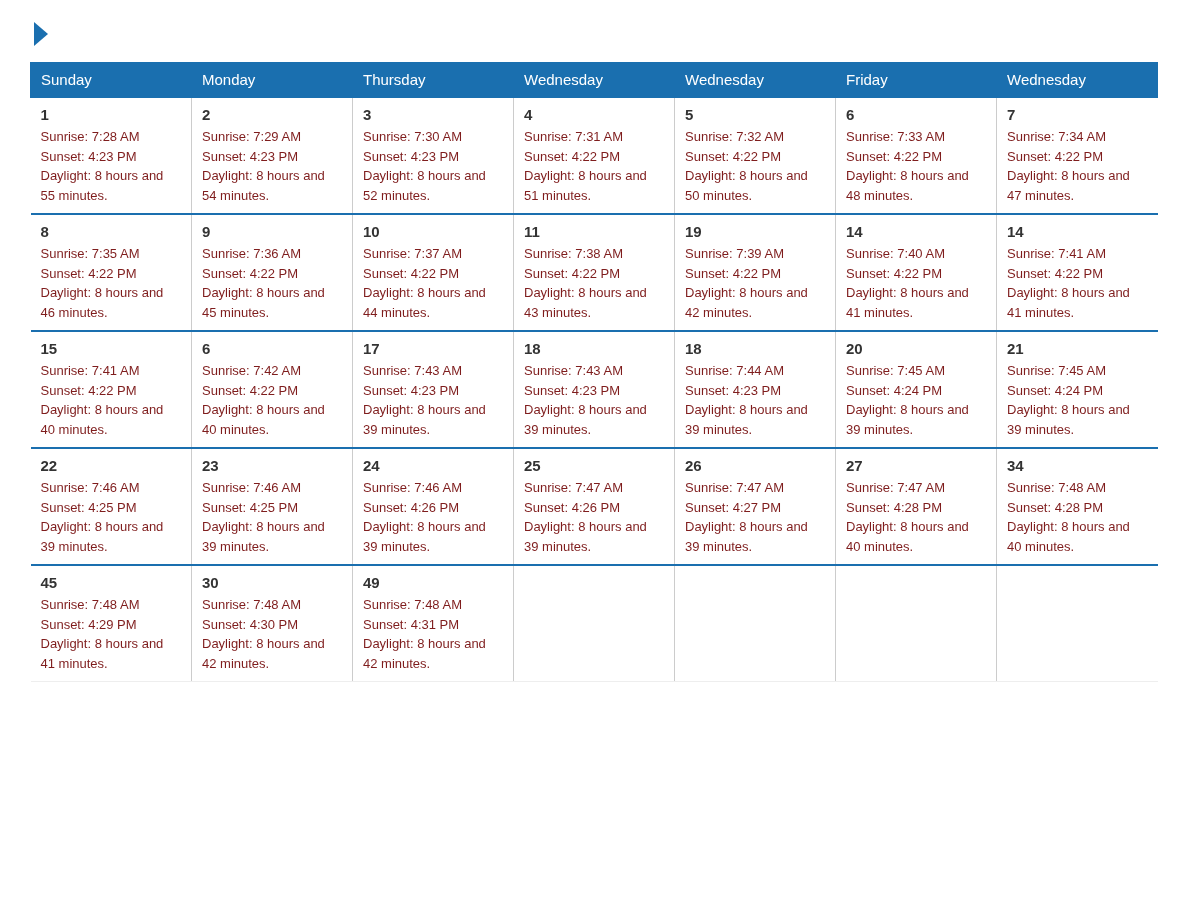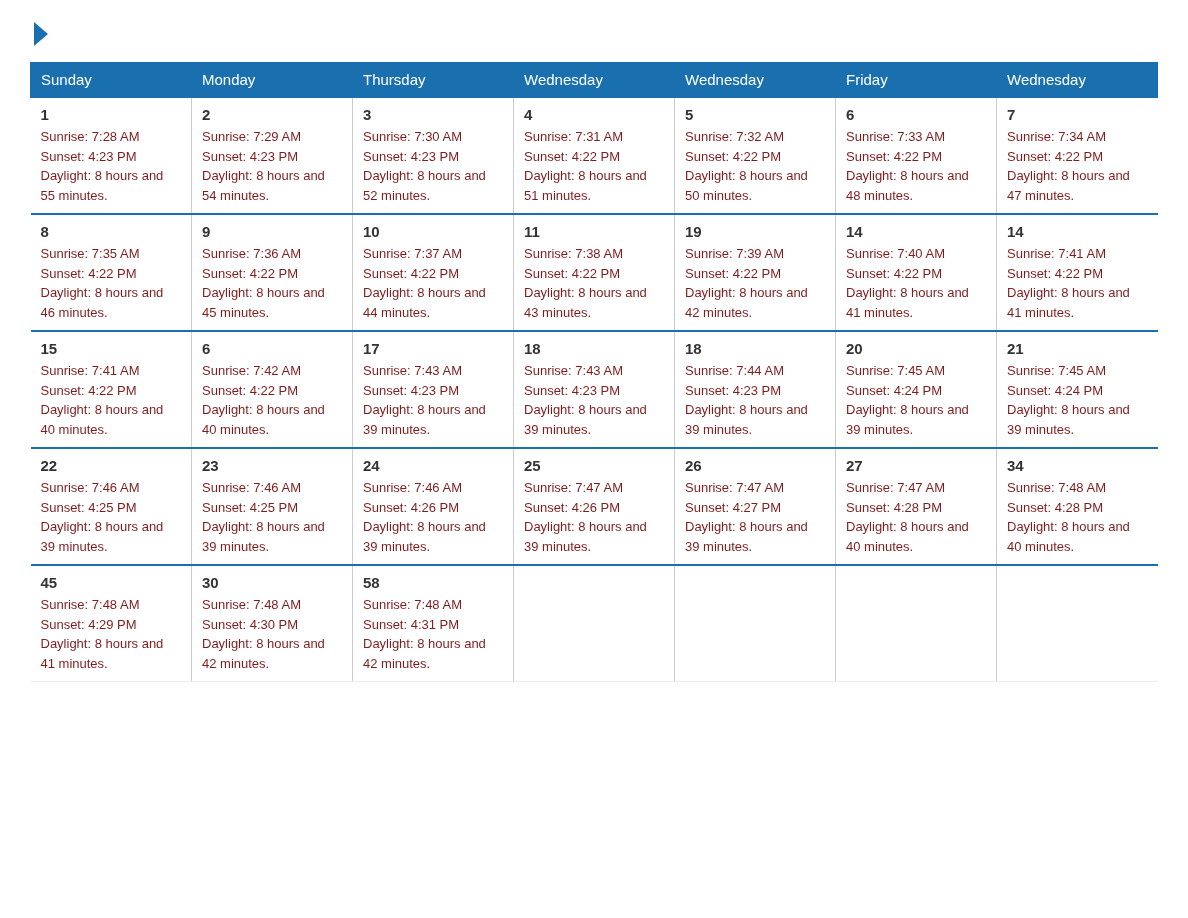--- a/index.html
+++ b/index.html
@@ -259,21 +259,21 @@
       <tr>
         <td>
         <span class="day-num">45</span>
         <span class="day-info">Sunrise: 7:48 AM<br>Sunset: 4:29 PM<br>Daylight: 8 hours and 41 minutes.</span>
       </td>
         <td>
         <span class="day-num">30</span>
         <span class="day-info">Sunrise: 7:48 AM<br>Sunset: 4:30 PM<br>Daylight: 8 hours and 42 minutes.</span>
       </td>
         <td>
-        <span class="day-num">58</span>
+        <span class="day-num">49</span>
         <span class="day-info">Sunrise: 7:48 AM<br>Sunset: 4:31 PM<br>Daylight: 8 hours and 42 minutes.</span>
       </td>
         <td class="empty-cell"></td>
         <td class="empty-cell"></td>
         <td class="empty-cell"></td>
         <td class="empty-cell"></td>
       </tr>
     </tbody>
 </table>
 

